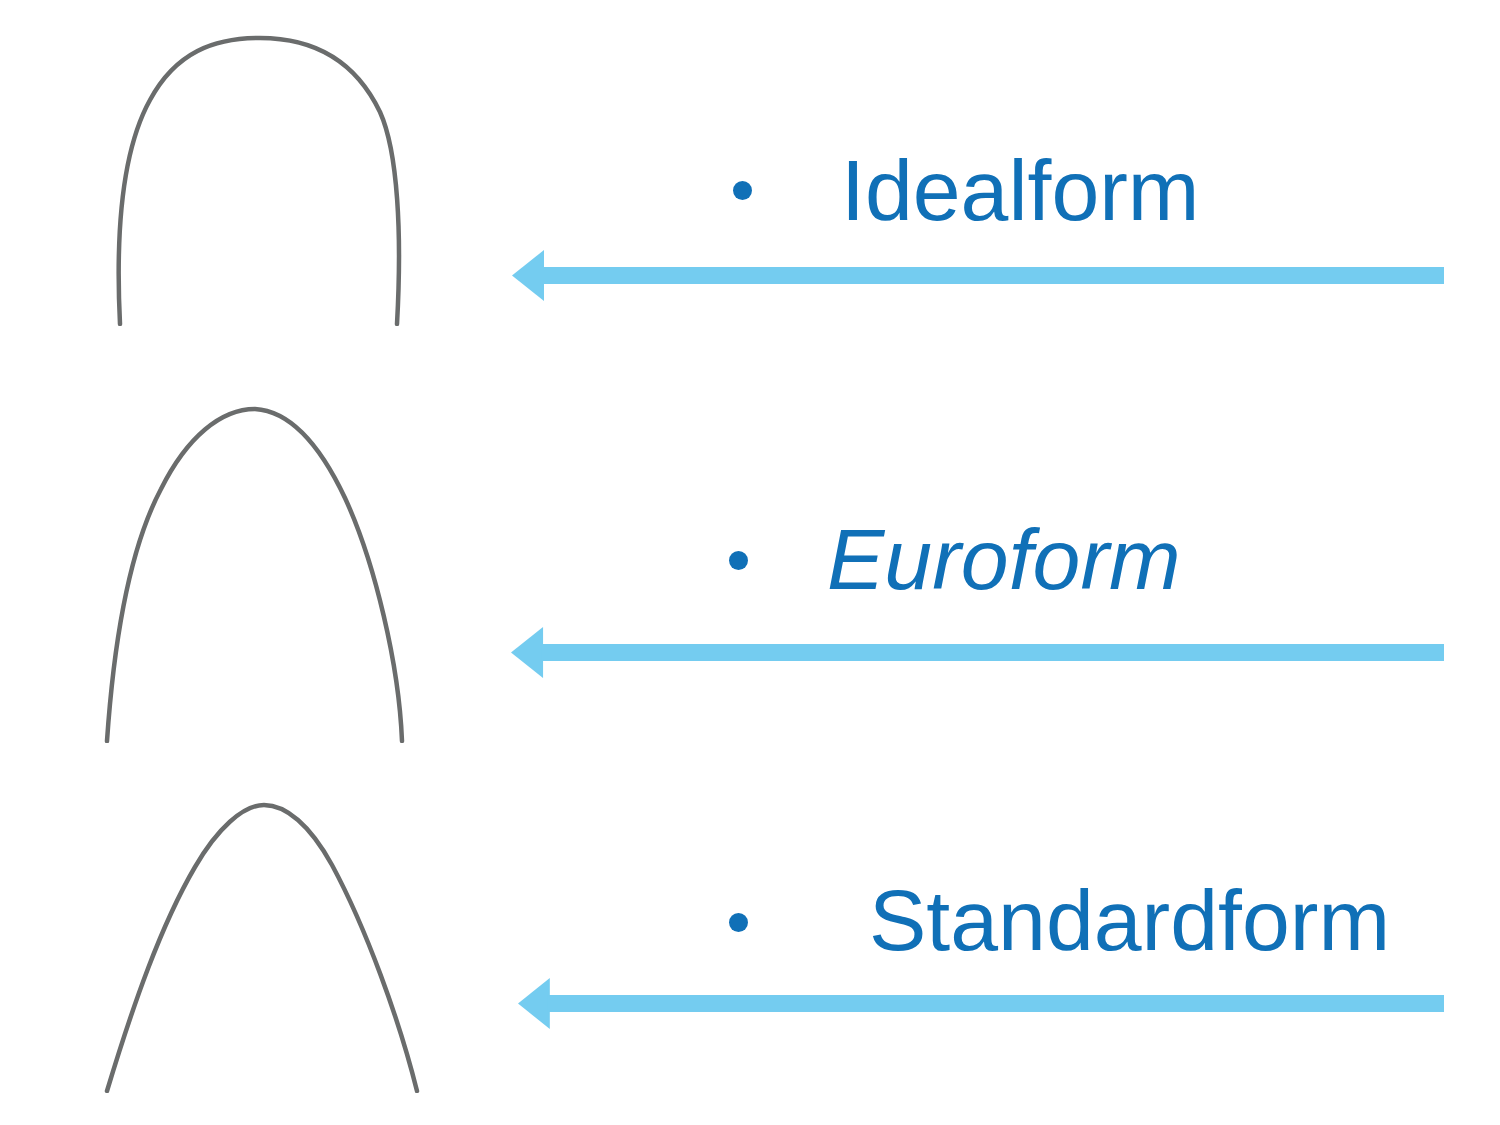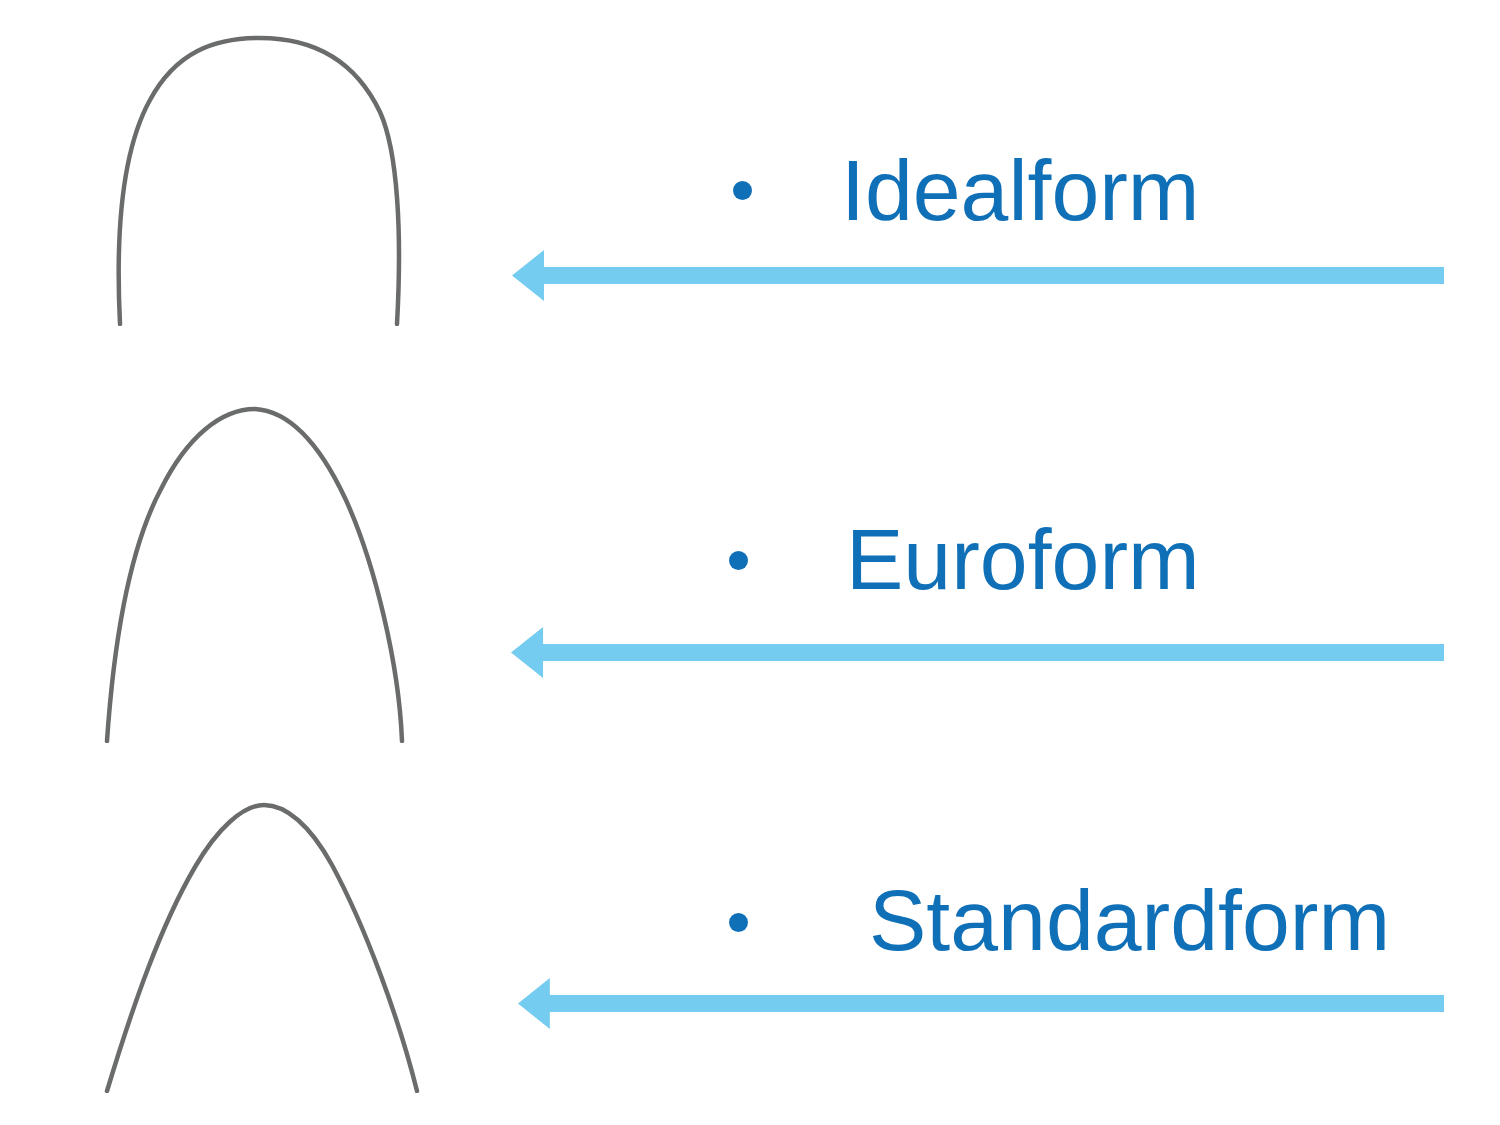--- a/index.html
+++ b/index.html
@@ -55,21 +55,21 @@
   <div class="label" style="left:841px; top:143px;">Idealform</div>
   <svg class="arrow" style="left:512px; top:248px;" width="988" height="56" viewBox="0 0 988 56" preserveAspectRatio="none">
     <polygon fill="currentColor" points="0,27.5 32,2 32,53"></polygon>
     <rect fill="currentColor" x="30" y="19" width="958" height="17"></rect>
   </svg>
 
   <svg class="wire" style="left:103px; top:403px;" width="304" height="340" viewBox="0 0 304 340">
     <path d="M 4 338 C 10 250, 24 150, 58 86 C 84 34, 118 6, 152 6 C 186 8, 216 40, 242 95 C 272 160, 296 262, 299 338"></path>
   </svg>
   <div class="bullet" style="left:729px; top:551px;"></div>
-  <div class="label" style="left:846px; top:512px;">Euroform</div>
+  <div class="label" style="left:827px; top:512px;font-style:italic;">Euroform</div>
   <svg class="arrow" style="left:511px; top:625px;" width="989" height="56" viewBox="0 0 988 56" preserveAspectRatio="none">
     <polygon fill="currentColor" points="0,27.5 32,2 32,53"></polygon>
     <rect fill="currentColor" x="30" y="19" width="958" height="17"></rect>
   </svg>
 
   <svg class="wire" style="left:103px; top:793px;" width="320" height="300" viewBox="0 0 320 300">
     <path d="M 4 298 C 30 212, 58 132, 92 74 C 114 36, 140 12, 161 12 C 183 12, 207 32, 229 72 C 263 135, 296 226, 314 298"></path>
   </svg>
   <div class="bullet" style="left:729px; top:913px;"></div>
   <div class="label" style="left:841px; top:873px;margin-left:28px;">Standardform</div>

